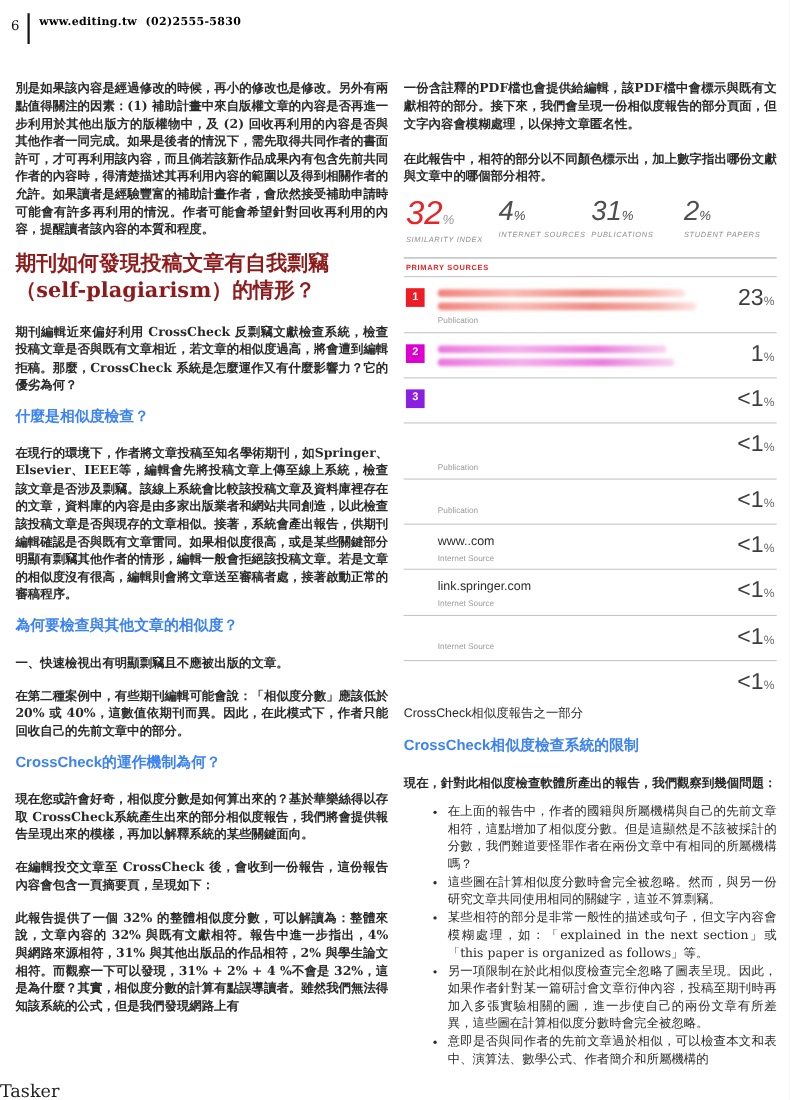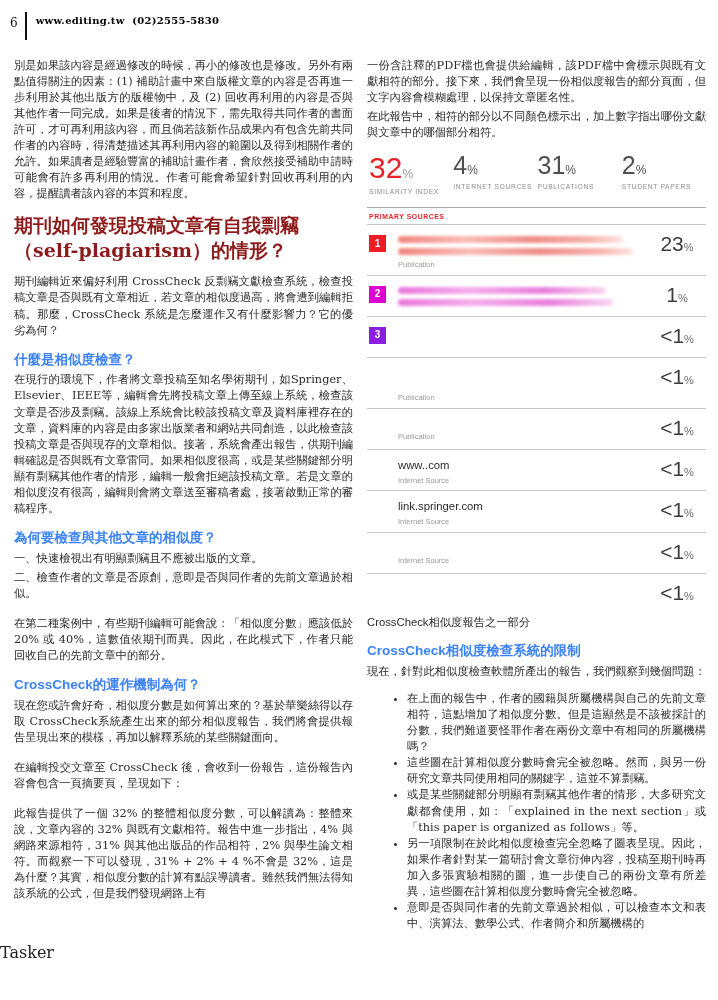--- a/index.html
+++ b/index.html
@@ -10,56 +10,56 @@
   }
   
   .header { display:flex; align-items:stretch; padding:12px 0 0 10px; height:40px; }
   .page-num { font-size:12px; color:#111; padding:4px 7px 0 0; }
   .header-divider { border-left:2px solid #111; }
   .site-info { font-weight:bold; font-size:10px; color:#000; padding:3px 0 0 9px; letter-spacing:0.3px; }
 
   
   .columns { display:flex; gap:14px; padding:16px 12px 0 14px; }
   .col { width:339px; font-size:11.3px; line-height:1.42; text-align:justify; color:#2a2a2a; }
-  .col p { margin:2px 0 3px 0; }
+  .col p { margin:16px 0 3px 0;font-weight:bold; }
   .col p.gap-top { margin-top:14px; }
 
   h1.main-heading {
     color:#8e1b1b; font-size:19px; line-height:1.32; margin:11px 0 11px 0;
     font-weight:bold; font-family:"DejaVu Serif", serif; text-align:left;
   }
   h2.section-heading {
     color:#3b82f6; font-size:13.5px; line-height:1.25; margin:13px 0 4px 0;
     font-family:"Liberation Sans", sans-serif; font-weight:bold; text-align:left;
   }
 
   
   .report { margin:10px 0 4px 0; font-family:"Liberation Sans", sans-serif; }
   .stats { display:flex; padding:2px 0 10px 2px; }
-  .stat { width:25%; }
+  .stat { width:25%;font-style:italic; }
   .stat-value { font-size:25px; color:#4f4f4f; line-height:1; }
   .stat-value .pct { font-size:12px; color:#4f4f4f; }
   .stat.similarity .stat-value { color:#e62428; font-size:30px; }
   .stat.similarity .stat-value .pct { color:#9a9a9a; }
   .stat-label { font-size:6.8px; color:#8d8d8d; letter-spacing:0.6px; margin-top:4px; }
 
   .primary-label {
     border-top:1px solid #aaa; padding:4px 2px 3px 2px;
     font-size:6.8px; color:#e62428; font-weight:bold; letter-spacing:0.6px;
   }
   .src-row { display:flex; border-top:1px solid #c6c6c6; padding:7px 2px 4px 2px; min-height:41px; }
   .src-row.last { padding-bottom:2px; }
   .badge {
     width:17px; height:17px; min-width:17px; color:#fff; font-size:10px; font-weight:bold;
     display:flex; align-items:center; justify-content:center; margin-top:3px;
   }
   .row-body { flex:1; padding:0 10px 0 12px; overflow:hidden; }
   .bar { height:7px; border-radius:3.5px; filter:blur(1.4px); margin:4px 0 5px 0; }
   .src-label { font-size:7.5px; color:#9a9a9a; margin-top:3px; }
-  .row-value { width:54px; text-align:center; font-size:21px; color:#3d3d3d; line-height:1.1; white-space:nowrap; }
+  .row-value { width:54px; text-align:right; font-size:21px; color:#3d3d3d; line-height:1.1; white-space:nowrap; }
   .row-value .pct { font-size:11px; color:#6d6d6d; }
 
   .r1 .badge{background:#ee1c25;} .r1 .bar{background:linear-gradient(90deg,#f0837c,#f9bbb5 30%,#ee8d86 60%,#f6b1ab 85%,#fde5e3);}
   .r1 .b1{width:93%;} .r1 .b2{width:97%;}
   .r2 .badge{background:#dd00ce;} .r2 .bar{background:linear-gradient(90deg,#ea77dd,#f4aeea 35%,#e97edd 70%,#f8d7f1);}
   .r2 .b1{width:86%;} .r2 .b2{width:89%;}
   .r3 .badge{background:#8a1fe0;} .r3 .bar{background:linear-gradient(90deg,#b88ce8,#d2b4f1 30%,#b астро 0;}
   .r3 .bar{background:linear-gradient(90deg,#b88ce8,#d4b7f2 30%,#b static;}
   .r3 .bar{background:linear-gradient(90deg,#b88ce8,#d4b7f2 35%,#ba90e9 70%,#e8dcf8);}
   .r3 .b1{width:89%;} .r3 .b2{width:97%;}
@@ -123,21 +123,20 @@
         <span>（self-plagiarism）的情形？</span>
       </h1>
 
       <p>期刊編輯近來偏好利用 CrossCheck 反剽竊文獻檢查系統，檢查投稿文章是否與既有文章相近，若文章的相似度過高，將會遭到編輯拒稿。那麼，CrossCheck 系統是怎麼運作又有什麼影響力？它的優劣為何？</p>
 
       <h2 class="section-heading">什麼是相似度檢查？</h2>
       <p>在現行的環境下，作者將文章投稿至知名學術期刊，如Springer、Elsevier、IEEE等，編輯會先將投稿文章上傳至線上系統，檢查該文章是否涉及剽竊。該線上系統會比較該投稿文章及資料庫裡存在的文章，資料庫的內容是由多家出版業者和網站共同創造，以此檢查該投稿文章是否與現存的文章相似。接著，系統會產出報告，供期刊編輯確認是否與既有文章雷同。如果相似度很高，或是某些關鍵部分明顯有剽竊其他作者的情形，編輯一般會拒絕該投稿文章。若是文章的相似度沒有很高，編輯則會將文章送至審稿者處，接著啟動正常的審稿程序。</p>
 
       <h2 class="section-heading">為何要檢查與其他文章的相似度？</h2>
       <p>一、快速檢視出有明顯剽竊且不應被出版的文章。</p>
-      <p>二、檢查作者的文章是否原創，意即是否與同作者的先前文章過於相似。</p>
       <p class="gap-top">在第二種案例中，有些期刊編輯可能會說：「相似度分數」應該低於 20% 或 40%，這數值依期刊而異。因此，在此模式下，作者只能回收自己的先前文章中的部分。</p>
 
       <h2 class="section-heading">CrossCheck的運作機制為何？</h2>
       <p>現在您或許會好奇，相似度分數是如何算出來的？基於華樂絲得以存取 CrossCheck系統產生出來的部分相似度報告，我們將會提供報告呈現出來的模樣，再加以解釋系統的某些關鍵面向。</p>
       <p class="gap-top">在編輯投交文章至 CrossCheck 後，會收到一份報告，這份報告內容會包含一頁摘要頁，呈現如下：</p>
       <p class="gap-top">此報告提供了一個 32% 的整體相似度分數，可以解讀為：整體來說，文章內容的 32% 與既有文獻相符。報告中進一步指出，4% 與網路來源相符，31% 與其他出版品的作品相符，2% 與學生論文相符。而觀察一下可以發現，31% + 2% + 4 %不會是 32%，這是為什麼？其實，相似度分數的計算有點誤導讀者。雖然我們無法得知該系統的公式，但是我們發現網路上有</p>
     </div>
 
     <div class="col">
       <p>一份含註釋的PDF檔也會提供給編輯，該PDF檔中會標示與既有文獻相符的部分。接下來，我們會呈現一份相似度報告的部分頁面，但文字內容會模糊處理，以保持文章匿名性。</p>
@@ -249,21 +248,21 @@
         </div>
 
         <div class="report-caption">CrossCheck相似度報告之一部分</div>
       </div>
 
       <h2 class="section-heading">CrossCheck相似度檢查系統的限制</h2>
       <p>現在，針對此相似度檢查軟體所產出的報告，我們觀察到幾個問題：</p>
       <ul class="limit-list">
         <li>在上面的報告中，作者的國籍與所屬機構與自己的先前文章相符，這點增加了相似度分數。但是這顯然是不該被採計的分數，我們難道要怪罪作者在兩份文章中有相同的所屬機構嗎？</li>
         <li>這些圖在計算相似度分數時會完全被忽略。然而，與另一份研究文章共同使用相同的關鍵字，這並不算剽竊。</li>
-        <li>或是某些關鍵部分明顯有剽竊其他作者的情形，大多研究文獻都會使用，如：「explained in the next section」或「this paper is organized as follows」等。</li>
+        <li>某些相符的部分是非常一般性的描述或句子，但文字內容會模糊處理，如：「explained in the next section」或「this paper is organized as follows」等。</li>
         <li>另一項限制在於此相似度檢查完全忽略了圖表呈現。因此，如果作者針對某一篇研討會文章衍伸內容，投稿至期刊時再加入多張實驗相關的圖，進一步使自己的兩份文章有所差異，這些圖在計算相似度分數時會完全被忽略。</li>
         <li>意即是否與同作者的先前文章過於相似，可以檢查本文和表中、演算法、數學公式、作者簡介和所屬機構的</li>
       </ul>
     </div>
   </div>
 
   <div class="watermark">
     <span class="watermark-ring"></span>
     <span>Tasker</span>
   </div>

